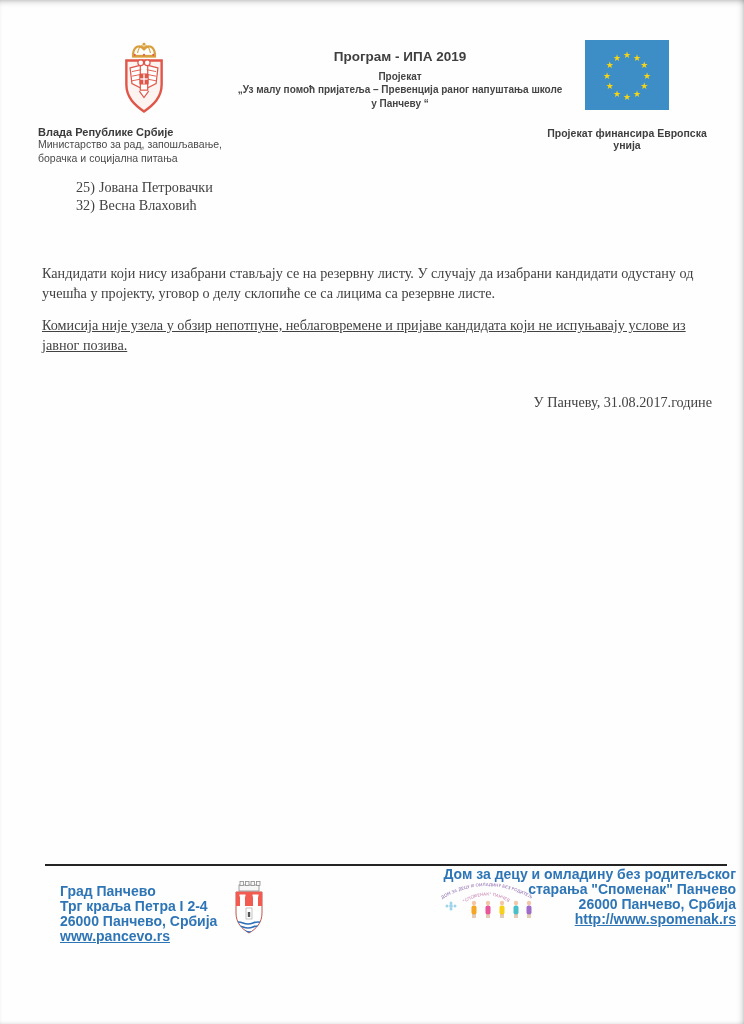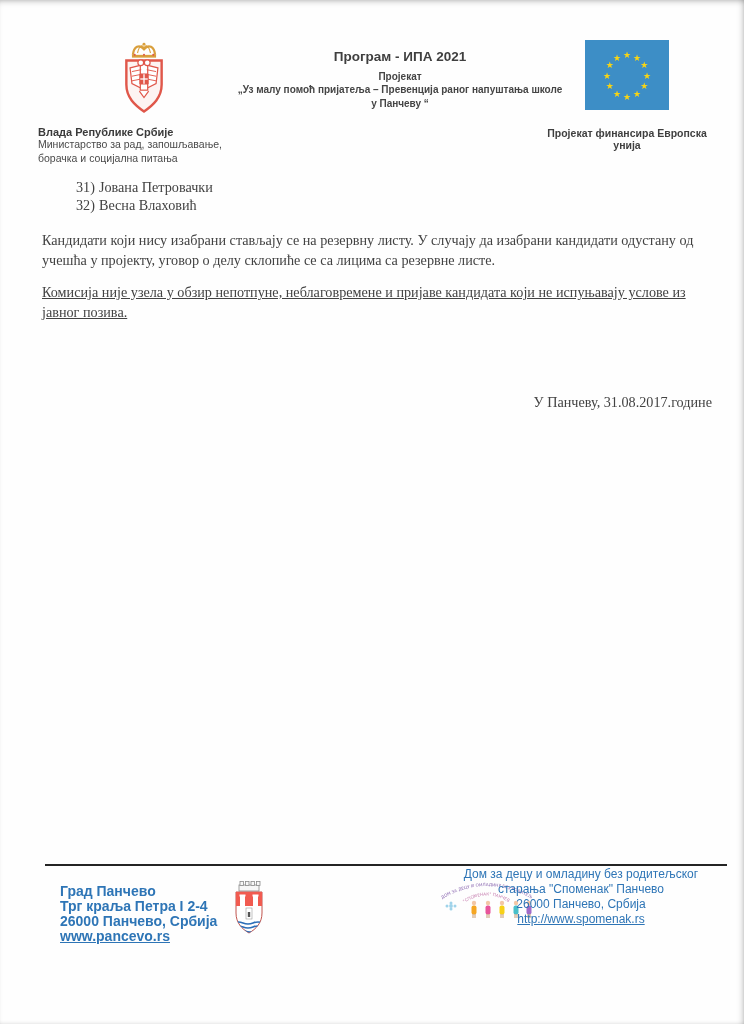--- a/index.html
+++ b/index.html
@@ -30,34 +30,34 @@
 
   .eu-block { position:absolute; left:534px; top:40px; width:186px; text-align:center; }
   .eu-flag { display:block; margin:0 auto; width:84px; height:70px; }
   .eu-caption { margin-top:17px; font-size:10.5px; font-weight:600; color:#3f3f3f; }
 
   
   .serif { font-family:"Liberation Serif", serif; color:#424242; }
   .body-list { position:absolute; left:76px; top:179px; font-size:14.2px; line-height:17.5px; }
   .list-row span { display:inline; }
   .list-num { margin-right:4px; }
-  .para { position:absolute; left:42px; width:678px; font-size:14.2px; line-height:19.5px; }
+  .para { position:absolute; left:42px; width:678px; font-size:14.2px; line-height:19.5px;margin-top:33px; }
   .para-1 { top:231px; }
   .para-2 { top:283px;text-decoration:underline; }
   .date-line { position:absolute; left:0; top:394px; width:712px; text-align:right; font-size:14.2px;padding-left:12px; }
 
   
   .footer-rule { position:absolute; left:45px; top:864px; width:682px; height:2px; background:#242424; }
   .footer-left { position:absolute; left:60px; top:884px; font-size:14px; font-weight:700;
                  color:#2e75b6; line-height:15px; }
   .footer-left a, .footer-right a { color:#2e75b6; text-decoration:underline; cursor:pointer; }
   .pancevo-coat { position:absolute; left:229px; top:879px; width:40px; height:58px; }
   .spomenak-logo { position:absolute; left:436px; top:872px; width:102px; height:48px; }
-  .footer-right { position:absolute; right:8px; top:867px; width:310px; text-align:center;
-                  font-size:12px; font-weight:400; color:#2e75b6; line-height:15px; }
+  .footer-right { position:absolute; right:8px; top:867px; width:310px; text-align:right;
+                  font-size:14px; font-weight:700; color:#2e75b6; line-height:15px; }
 </style>
 </head>
 <body>
 
 <div class="page">
 
   <div class="gov-block">
     <svg class="gov-coat" viewBox="0 0 64 84">
       <g stroke="#d99f3c" fill="none">
         <path d="M20 16 C21 7 27 4 32 10 C37 4 43 7 44 16" stroke-width="2.4"></path>
@@ -88,21 +88,21 @@
       <rect x="27" y="36" width="10" height="12" rx="1.5" fill="#e0574a"></rect>
       <line x1="32" y1="37" x2="32" y2="47" stroke="#fff" stroke-width="1.4"></line>
       <line x1="28" y1="42" x2="36" y2="42" stroke="#fff" stroke-width="1.4"></line>
     </svg>
     <div class="gov-name">Влада Републике Србије</div>
     <div class="gov-line">Министарство за рад, запошљавање,</div>
     <div class="gov-line">борачка и социјална питања</div>
   </div>
 
   <div class="program-block">
-    <div class="program-title">Програм - ИПА 2021</div>
+    <div class="program-title">Програм - ИПА 2019</div>
     <div class="project-label">Пројекат</div>
     <div class="project-name">„Уз малу помоћ пријатеља – Превенција раног напуштања школе у Панчеву “</div>
   </div>
 
   <div class="eu-block">
     <svg class="eu-flag" viewBox="0 0 84 70">
       <rect width="84" height="70" fill="#3d8ec6"></rect>
       <g fill="#f7d414" font-size="9" text-anchor="middle" font-family="DejaVu Sans, sans-serif">
         <text x="42" y="17.5">★</text>
         <text x="52" y="20.5">★</text>
@@ -116,21 +116,21 @@
         <text x="22" y="38.5">★</text>
         <text x="24.7" y="28">★</text>
         <text x="32" y="20.5">★</text>
       </g>
     </svg>
     <div class="eu-caption">Пројекат финансира Европска унија</div>
   </div>
 
   <div class="body-list serif">
     <div class="list-row">
-      <span class="list-num">31)</span><span>Јована Петровачки</span>
+      <span class="list-num">25)</span><span>Јована Петровачки</span>
     </div>
     <div class="list-row">
       <span class="list-num">32)</span><span>Весна Влаховић</span>
     </div>
   </div>
 
   <div class="para para-1 serif">Кандидати који нису изабрани стављају се на резервну листу.  У случају да изабрани кандидати одустану од учешћа у пројекту,  уговор о делу склопиће се са лицима са резервне листе.</div>
   <div class="para para-2 serif">Комисија није узела у обзир непотпуне, неблаговремене и пријаве кандидата који не испуњавају услове из јавног позива.</div>
   <div class="date-line serif">У Панчеву, 31.08.2017.године</div>
 

